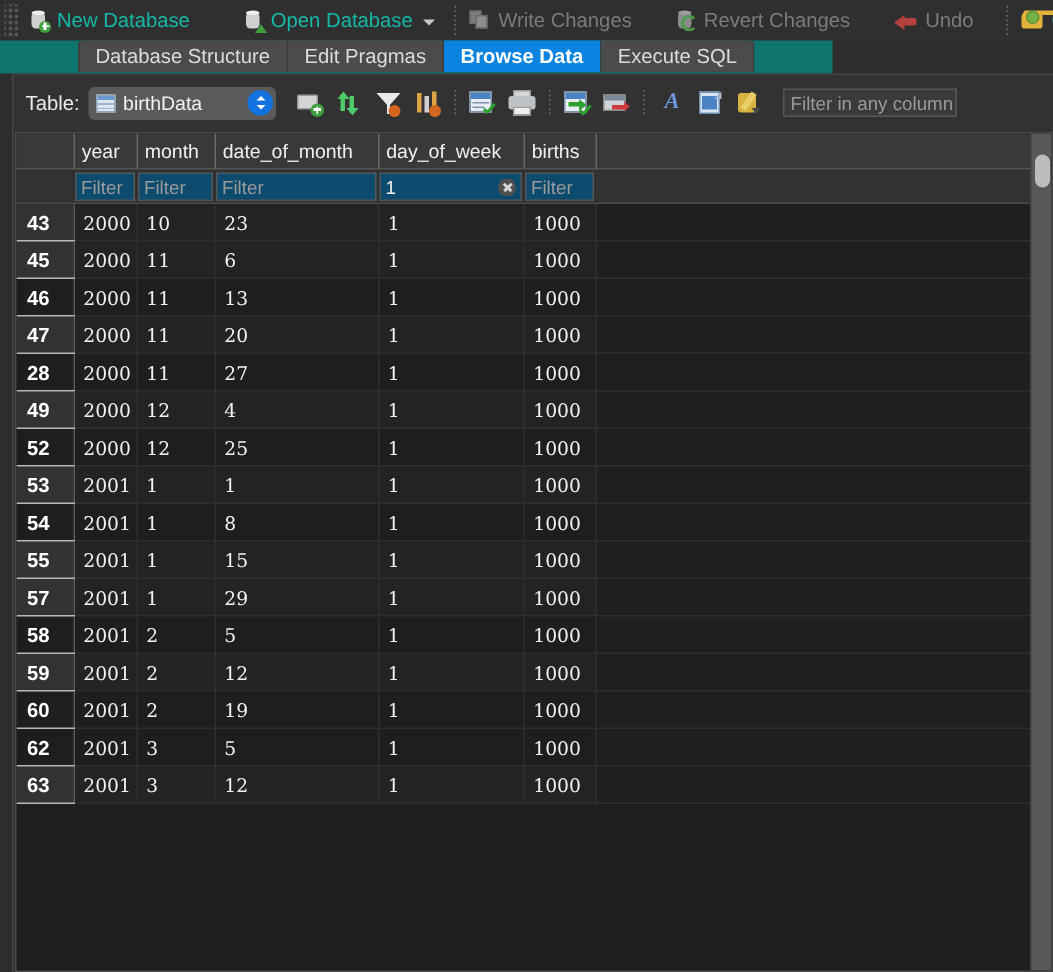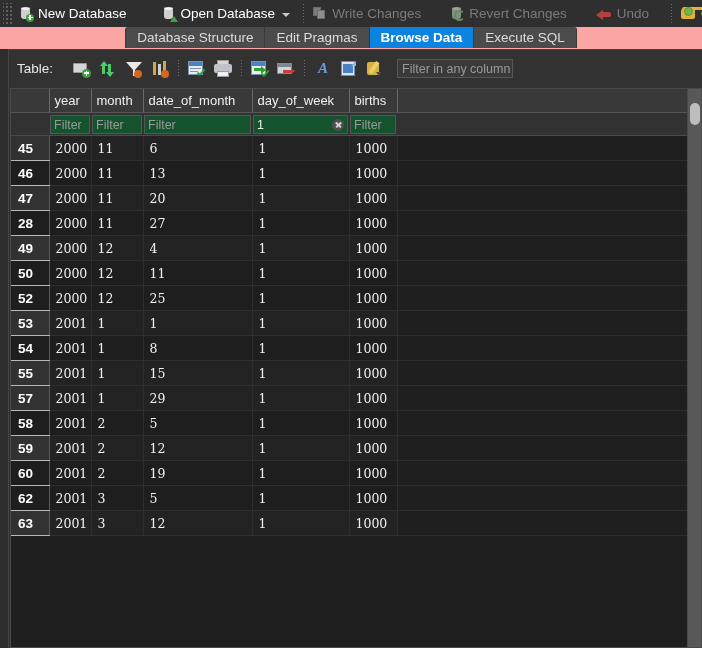--- a/index.html
+++ b/index.html
@@ -22,21 +22,21 @@
   }
   .tb-grip{
     width:9px;height:22px;margin:0 2px 0 3px;flex:none;
     background-image:radial-gradient(circle,#6a6a6a 1px,transparent 1.2px);
     background-size:4px 4px;background-position:2px 2px;
     opacity:.8;
   }
   .tb-btn{
     display:flex;align-items:center;gap:5px;
     padding:3px 8px 3px 5px;height:21px;box-sizing:border-box;
-    white-space:nowrap;font-size:13.5px;color:#ffffff;border-radius:3px;
+    white-space:nowrap;font-size:13.5px;color:#14b8a6;border-radius:3px;
     flex:none;
   }
   .tb-btn.disabled{color:#7b7b7b;}
   .tb-label{line-height:15px;}
   .tb-caret{
     width:9px;height:9px;flex:none;margin-left:2px;margin-top:6px;
     position:relative;
   }
   .tb-caret::after{
     content:"";position:absolute;left:0;top:1px;
@@ -90,22 +90,22 @@
   .ico-proj .dot{position:absolute;left:3px;top:1px;width:9px;height:9px;border-radius:50%;background:#76b347;border:1px solid #5d9136;box-sizing:border-box;}
 
   .tb-sep{
     width:1px;height:20px;margin:0 4px;flex:none;
     background-image:linear-gradient(to bottom,#6a6a6a 1px,transparent 1px);
     background-size:1px 3px;
   }
 
   
   .tabstrip{
-    position:absolute;left:0;top:27px;width:702px;height:22px;
-    background:#fca5a5;
+    position:absolute;left:0;top:27px;width:555px;height:22px;
+    background:#0f766e;
     display:flex;align-items:flex-start;justify-content:center;text-align:center;
   }
   .tabs{display:flex;align-items:stretch;height:21px;}
   .tab{
     display:flex;align-items:center;justify-content:center;
     padding:0 11px;height:21px;box-sizing:border-box;
     font-size:13.5px;color:#dcdcdc;
     background:#4b4b4b;
     border-right:1px solid #3a3a3a;
     white-space:nowrap;
@@ -258,21 +258,21 @@
   thead th .hlbl{padding-left:5px;display:block;white-space:nowrap;}
   thead th.corner{background:#393939;border-right:1px solid #6a6a6a;}
   thead th.pad{border-right:none;}
 
   tr.filterrow td{
     padding:0;height:22px;background:#323232;
     border-bottom:1px solid #4a4a4a;
   }
   .fbox{
     height:19px;margin:1px 1px 0 1px;box-sizing:border-box;
-    background:#14532d;border:1px solid #565656;
+    background:#0c4a6e;border:1px solid #565656;
     display:flex;align-items:center;position:relative;
     font-size:12.5px;color:#9a9a9a;padding-left:3px;
   }
   .fbox.filled{color:#efefef;}
   .fclear{
     position:absolute;right:3px;top:3px;width:12px;height:12px;border-radius:50%;
     background:#4f4f4f;
   }
   .fclear::before,.fclear::after{
     content:"";position:absolute;left:2.5px;top:5.2px;width:7px;height:1.6px;background:#d6d6d6;
@@ -380,20 +380,25 @@
       <div class="tab">Edit Pragmas</div>
       <div class="tab active">Browse Data</div>
       <div class="tab">Execute SQL</div>
     </div>
   </div>
 
   <div class="panel">
 
     <div class="selbar">
       <div class="selbar-label">Table:</div>
+      <div class="combo">
+        <span class="grid-ico"></span>
+        <span class="combo-text">birthData</span>
+        <span class="combo-arrows"></span>
+      </div>
 
       <div class="icobar">
         <div class="icobtn g-newrec">
           <span class="body"></span>
             <span class="badge"></span>
         </div>
         <div class="icobtn g-refresh">
           <span class="a1"></span>
             <span class="a2"></span>
             <span class="t1"></span>
@@ -524,20 +529,29 @@
                     <span>Filter</span>
                   </div>
               </td>
               <td class="fpad">
                   <div class="fbox"></div>
                 </td>
             </tr>
           </thead>
           <tbody>
               <tr>
+                <td class="rownum">43</td>
+                <td class="cell">2000</td>
+                <td class="cell">10</td>
+                <td class="cell">23</td>
+                <td class="cell">1</td>
+                <td class="cell">1000</td>
+                <td class="pad"></td>
+              </tr>
+              <tr>
                 <td class="rownum">45</td>
                 <td class="cell">2000</td>
                 <td class="cell">11</td>
                 <td class="cell">6</td>
                 <td class="cell">1</td>
                 <td class="cell">1000</td>
                 <td class="pad"></td>
               </tr>
               <tr class="alt">
                 <td class="rownum">46</td>
@@ -564,29 +578,20 @@
                 <td class="cell">27</td>
                 <td class="cell">1</td>
                 <td class="cell">1000</td>
                 <td class="pad"></td>
               </tr>
               <tr>
                 <td class="rownum">49</td>
                 <td class="cell">2000</td>
                 <td class="cell">12</td>
                 <td class="cell">4</td>
-                <td class="cell">1</td>
-                <td class="cell">1000</td>
-                <td class="pad"></td>
-              </tr>
-              <tr class="alt">
-                <td class="rownum">50</td>
-                <td class="cell">2000</td>
-                <td class="cell">12</td>
-                <td class="cell">11</td>
                 <td class="cell">1</td>
                 <td class="cell">1000</td>
                 <td class="pad"></td>
               </tr>
               <tr class="alt">
                 <td class="rownum">52</td>
                 <td class="cell">2000</td>
                 <td class="cell">12</td>
                 <td class="cell">25</td>
                 <td class="cell">1</td>

